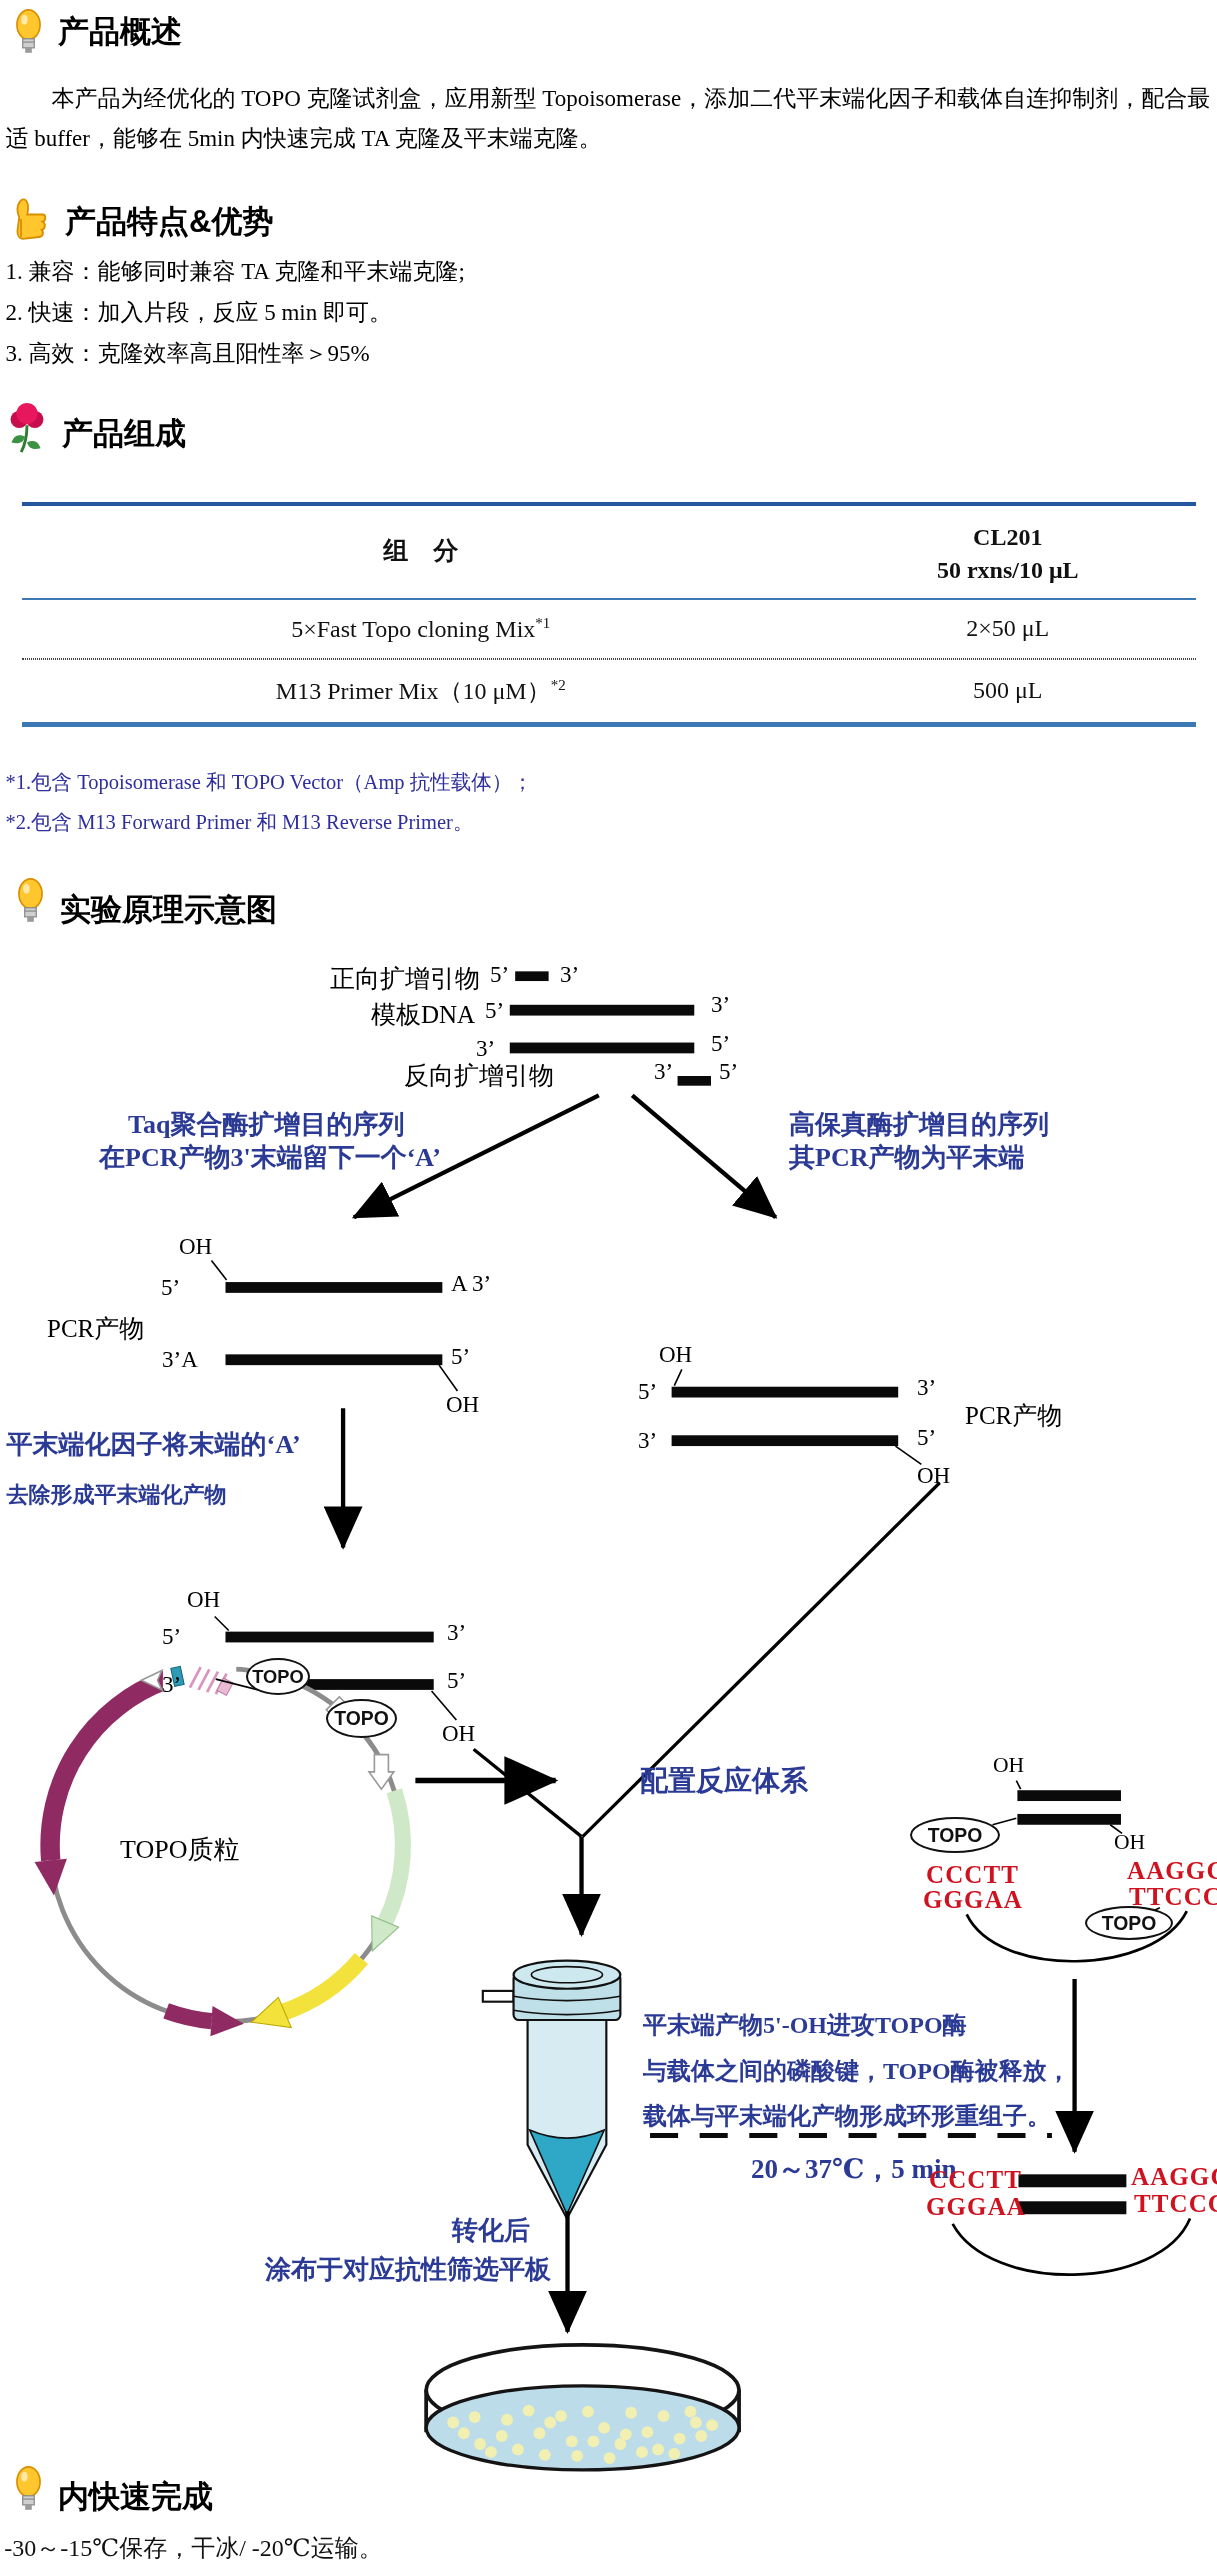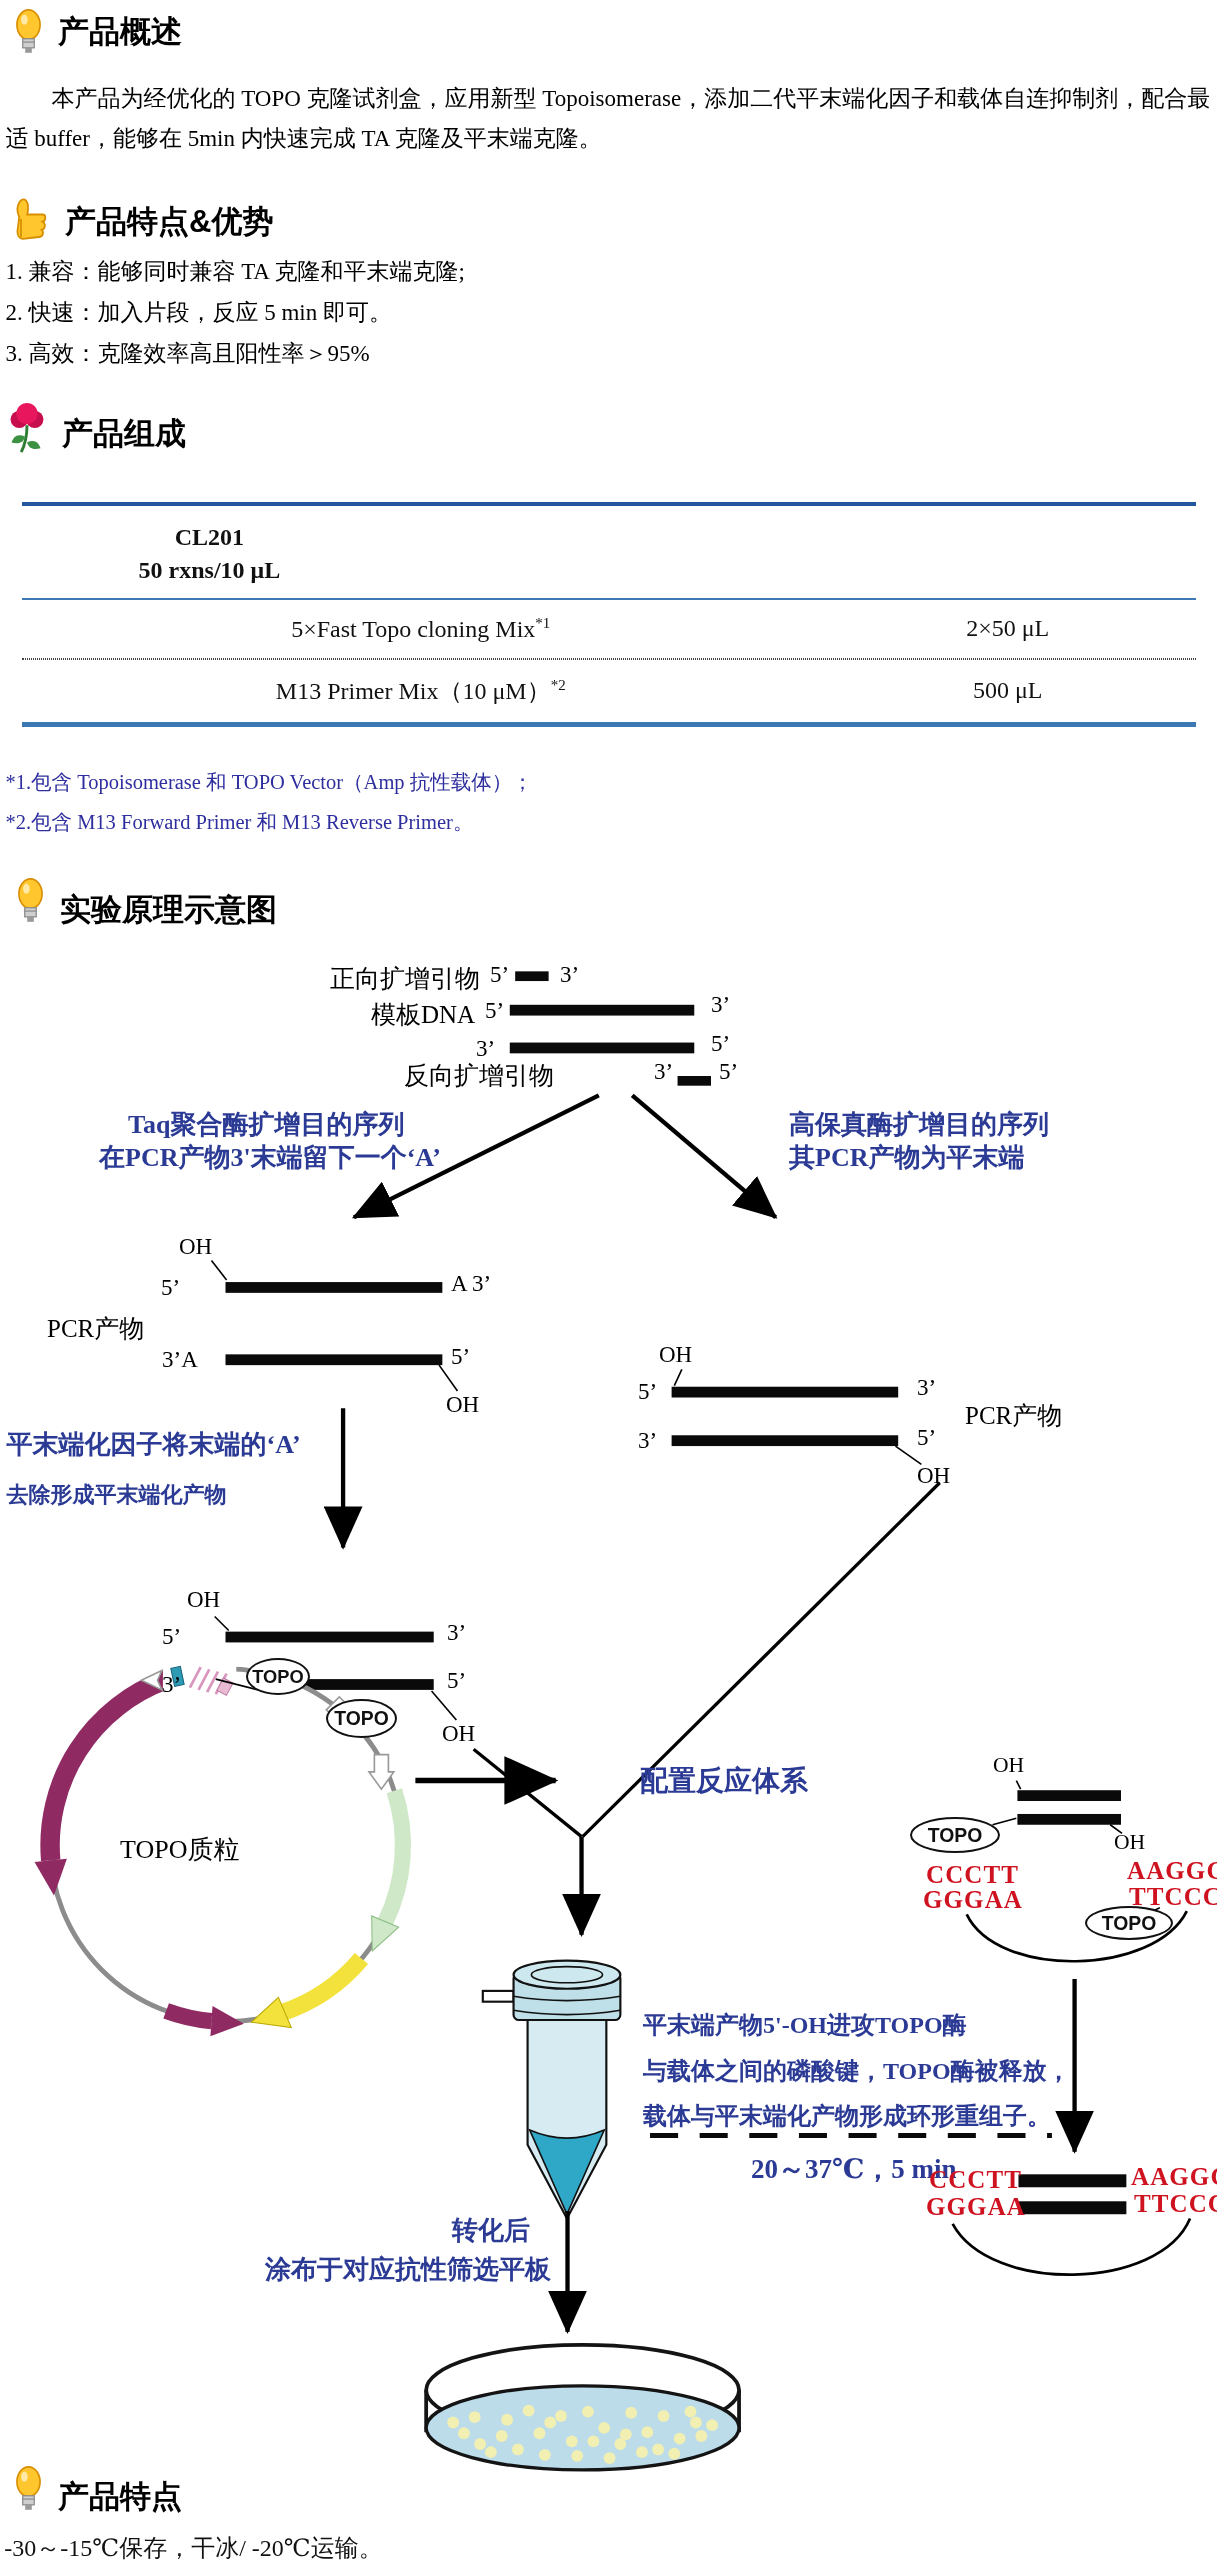--- a/index.html
+++ b/index.html
@@ -224,20 +224,21 @@
         <circle cx="22" cy="14" r="11" fill="#E8175D"></circle>
         <path d="M22,26 C22,38 20,46 16,54" stroke="#2E7D32" stroke-width="3" fill="none"></path>
         <path d="M20,38 C12,34 8,38 6,44 C14,46 18,44 20,38 Z" fill="#3C9142"></path>
         <path d="M22,44 C30,40 34,44 36,50 C28,52 24,50 22,44 Z" fill="#3C9142"></path>
       </svg>
   </span>
   <span class="abs h1" style="left:62px;top:413px;z-index:2;">产品组成</span>
 
   <div class="table">
     <div class="t-head">
+      <div class="c-left">组　分</div>
       <div class="c-right">
         <div>CL201</div>
         <div>50 rxns/10 μL</div>
       </div>
     </div>
     <div class="t-row">
       <div class="c-left"><span>5×Fast Topo cloning Mix</span><sup>*1</sup></div>
       <div class="c-right">2×50 μL</div>
     </div>
     <div class="t-sep"></div>
@@ -335,17 +336,17 @@
 
   <span class="abs" style="left:12px;top:2465px;z-index:2;">
     <svg width="33" height="50" viewBox="0 0 40 60">
         <ellipse cx="20" cy="20" rx="14" ry="18" fill="#FFC62E" stroke="#D88E00" stroke-width="2"></ellipse>
         <ellipse cx="15" cy="14" rx="4" ry="6" fill="#FFE9A8"></ellipse>
         <rect x="13" y="37" width="14" height="11" fill="#CFCFCF" stroke="#8A8A8A" stroke-width="1.5"></rect>
         <line x1="13" y1="41" x2="27" y2="41" stroke="#8A8A8A" stroke-width="1.5"></line>
         <rect x="16" y="48" width="8" height="6" fill="#9A9A9A"></rect>
       </svg>
   </span>
-  <span class="abs h1" style="left:58px;top:2476px;z-index:2;">产品特点</span>
+  <span class="abs h1" style="left:58px;top:2476px;z-index:2;">内快速完成</span>
   <span class="abs" style="left:4.3px;top:2532px;font-size:24px;z-index:2;">-30～-15℃保存，干冰/ -20℃运输。</span>
 
 </div>
 
 
 </body></html>

